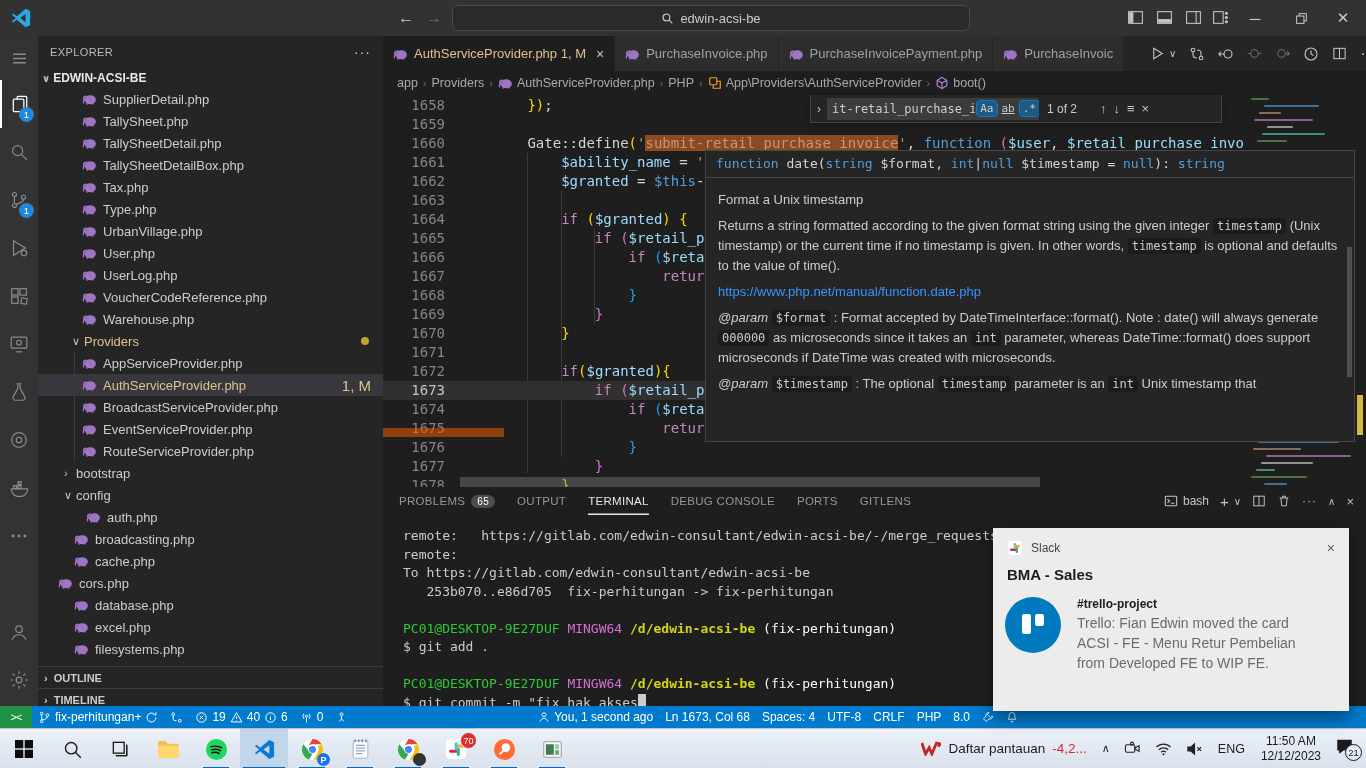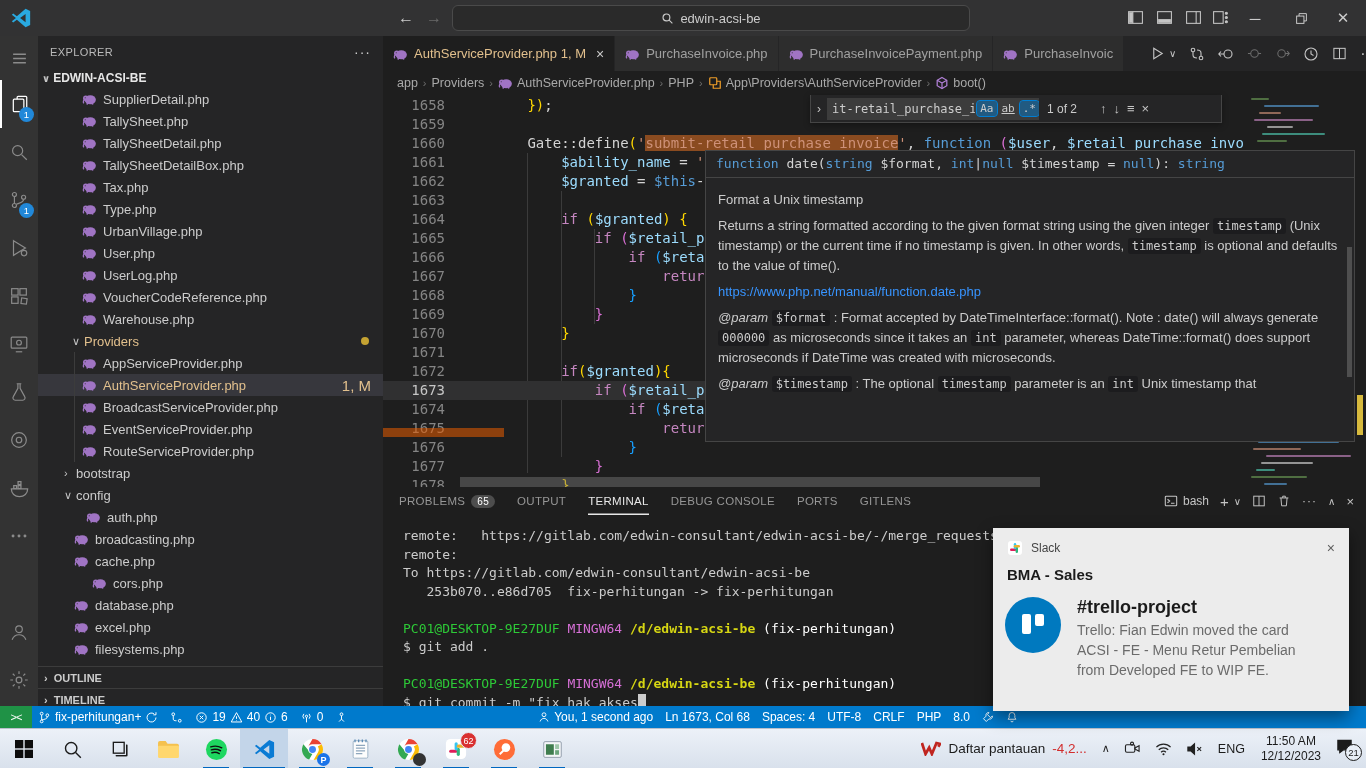--- a/index.html
+++ b/index.html
@@ -130,21 +130,21 @@
   
   #toast { position:absolute; left:993px; top:528px; width:356px; height:183px; background:#ececec;
            z-index:9; box-shadow:0 6px 16px rgba(0,0,0,.45); }
   #toast-head { display:flex; align-items:center; gap:8px; padding:12px 14px 4px; font-size:12px;
                 color:#444444; }
   #toast-close { margin-left:auto; color:#5f5f5f; font-size:14px; }
   #toast-title { padding:6px 14px 2px; font-size:15px; font-weight:bold; color:#1b1b1b; }
   #toast-body { display:flex; gap:16px; padding:12px 14px 0 12px; }
   #trello-ic { width:56px; height:56px; border-radius:50%; background:#0079bf; flex:0 0 auto;
                display:flex; align-items:center; justify-content:center; }
-  #toast-channel { font-size:18px; font-weight:bold; color:#1b1b1b; margin-bottom:2px; }
+  #toast-channel { font-size:12px; font-weight:bold; color:#1b1b1b; margin-bottom:2px; }
   .toast-line { font-size:14px; color:#6b6b6b; line-height:20px; }
 
   
   #statusbar { position:absolute; left:0; top:706px; width:1366px; height:22px; background:#007acc;
                color:#ffffff; font-size:12px; display:flex; align-items:center; }
   #remote-btn { width:32px; height:22px; background:#1f9246; display:flex; align-items:center;
                 justify-content:center; font-size:11px; letter-spacing:-1px; }
   .sb-item { display:flex; align-items:center; gap:4px; padding:0 6px; height:22px; }
   #status-right { margin-left:auto; display:flex; align-items:center; margin-right:342px; }
 
@@ -615,21 +615,21 @@
             <ellipse cx="11" cy="9" rx="7.5" ry="6" fill="#a074c4"></ellipse>
             <circle cx="5" cy="7" r="3.6" fill="#a074c4"></circle>
             <path d="M3.2 9.5c-1.4.4-1.8 2.6-.8 4.4" stroke="#a074c4" stroke-width="1.8" fill="none"></path>
             <rect x="6" y="12.5" width="2" height="3" fill="#a074c4"></rect>
             <rect x="13" y="12.5" width="2" height="3" fill="#a074c4"></rect>
             <circle cx="4.3" cy="6.3" r=".7" fill="#2a2a2a"></circle>
           </svg>
         </span>
         <span class="lbl">cache.php</span>
       </div>
-      <div class="tree-row" style="padding-left: 54px;">
+      <div class="tree-row" style="padding-left: 20px;">
         <span class="icon php-ic">
           <svg width="15" height="12" viewBox="0 0 20 16">
             <ellipse cx="11" cy="9" rx="7.5" ry="6" fill="#a074c4"></ellipse>
             <circle cx="5" cy="7" r="3.6" fill="#a074c4"></circle>
             <path d="M3.2 9.5c-1.4.4-1.8 2.6-.8 4.4" stroke="#a074c4" stroke-width="1.8" fill="none"></path>
             <rect x="6" y="12.5" width="2" height="3" fill="#a074c4"></rect>
             <rect x="13" y="12.5" width="2" height="3" fill="#a074c4"></rect>
             <circle cx="4.3" cy="6.3" r=".7" fill="#2a2a2a"></circle>
           </svg>
         </span>
@@ -1210,21 +1210,21 @@
       <div class="tb-btn running">
         <span class="icon">
           <svg width="22" height="22" viewBox="0 0 24 24">
             <rect x="1" y="1" width="22" height="22" rx="5" fill="#ffffff"></rect>
             <rect x="4.5" y="12.8" width="9" height="3.4" rx="1.7" fill="#e01e5a"></rect>
             <rect x="12.8" y="10.5" width="3.4" height="9" rx="1.7" fill="#2eb67d"></rect>
             <rect x="10.5" y="4.5" width="3.4" height="9" rx="1.7" fill="#36c5f0"></rect>
             <rect x="12.8" y="7.2" width="9" height="3.4" rx="1.7" fill="#ecb22e"></rect>
           </svg>
         </span>
-        <span class="app-badge" style="right: 3px; top: 3px; width: 17px; height: 17px; background: rgb(217, 48, 48); border: 1.5px solid rgb(231, 237, 244);">62</span>
+        <span class="app-badge" style="right: 3px; top: 3px; width: 17px; height: 17px; background: rgb(217, 48, 48); border: 1.5px solid rgb(231, 237, 244);">70</span>
       </div>
       <div class="tb-btn running">
         <span class="icon">
           <svg width="23" height="23" viewBox="0 0 24 24">
             <circle cx="12" cy="12" r="11" fill="#ff6c37"></circle>
             <circle cx="13.5" cy="10" r="4.5" fill="#ffffff"></circle>
             <path d="M7 17l4-4" stroke="#fff" stroke-width="2"></path>
           </svg>
         </span>
       </div>

